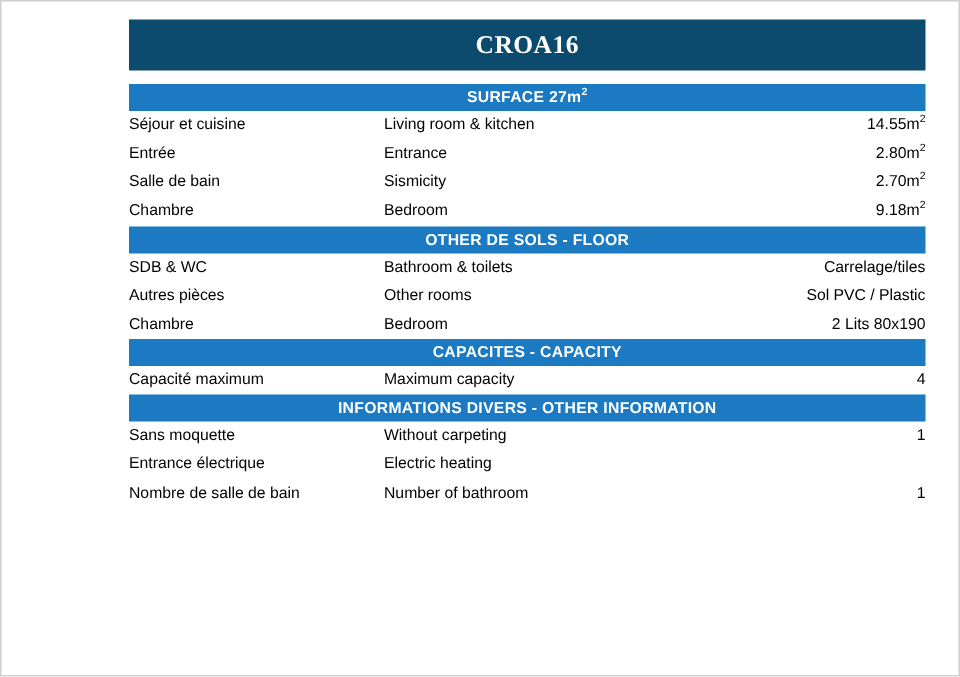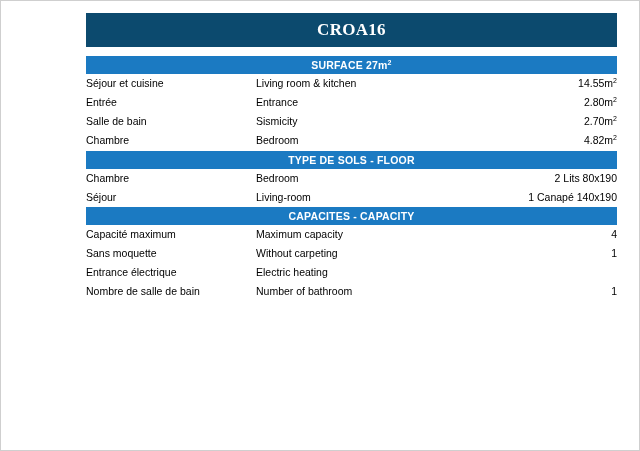--- a/index.html
+++ b/index.html
@@ -107,57 +107,63 @@
         <td class="col-val"><span>2.80m</span><sup>2</sup></td>
       </tr>
       <tr>
         <td class="col-fr">Salle de bain</td>
         <td class="col-en">Sismicity</td>
         <td class="col-val"><span>2.70m</span><sup>2</sup></td>
       </tr>
       <tr>
         <td class="col-fr">Chambre</td>
         <td class="col-en">Bedroom</td>
-        <td class="col-val"><span>4.82m</span><sup>2</sup></td>
+        <td class="col-val"><span>9.18m</span><sup>2</sup></td>
       </tr>
     </tbody>
       </table>
 
-    <div class="section-head">TYPE DE SOLS - FLOOR</div>
+    <div class="section-head">OTHER DE SOLS - FLOOR</div>
     <table class="rows">
       <tbody>
+          <tr>
+        <td class="col-fr">SDB &amp; WC</td>
+        <td class="col-en">Bathroom &amp; toilets</td>
+        <td class="col-val">Carrelage/tiles</td>
+      </tr>
+      <tr>
+        <td class="col-fr">Autres pièces</td>
+        <td class="col-en">Other rooms</td>
+        <td class="col-val">Sol PVC / Plastic</td>
+      </tr>
     </tbody>
       </table>
 
     <table class="rows">
       <tbody>
           <tr>
         <td class="col-fr">Chambre</td>
         <td class="col-en">Bedroom</td>
         <td class="col-val">2 Lits 80x190</td>
-      </tr>
-      <tr>
-        <td class="col-fr">Séjour</td>
-        <td class="col-en">Living-room</td>
-        <td class="col-val">1 Canapé 140x190</td>
       </tr>
     </tbody>
       </table>
 
     <div class="section-head">CAPACITES - CAPACITY</div>
     <table class="rows">
       <tbody>
           <tr>
         <td class="col-fr">Capacité maximum</td>
         <td class="col-en">Maximum capacity</td>
         <td class="col-val">4</td>
       </tr>
     </tbody>
       </table>
 
+    <div class="section-head">INFORMATIONS DIVERS - OTHER INFORMATION</div>
     <table class="rows">
       <tbody>
           <tr>
         <td class="col-fr">Sans moquette</td>
         <td class="col-en">Without carpeting</td>
         <td class="col-val">1</td>
       </tr>
       <tr>
         <td class="col-fr">Entrance électrique</td>
         <td class="col-en">Electric heating</td>

